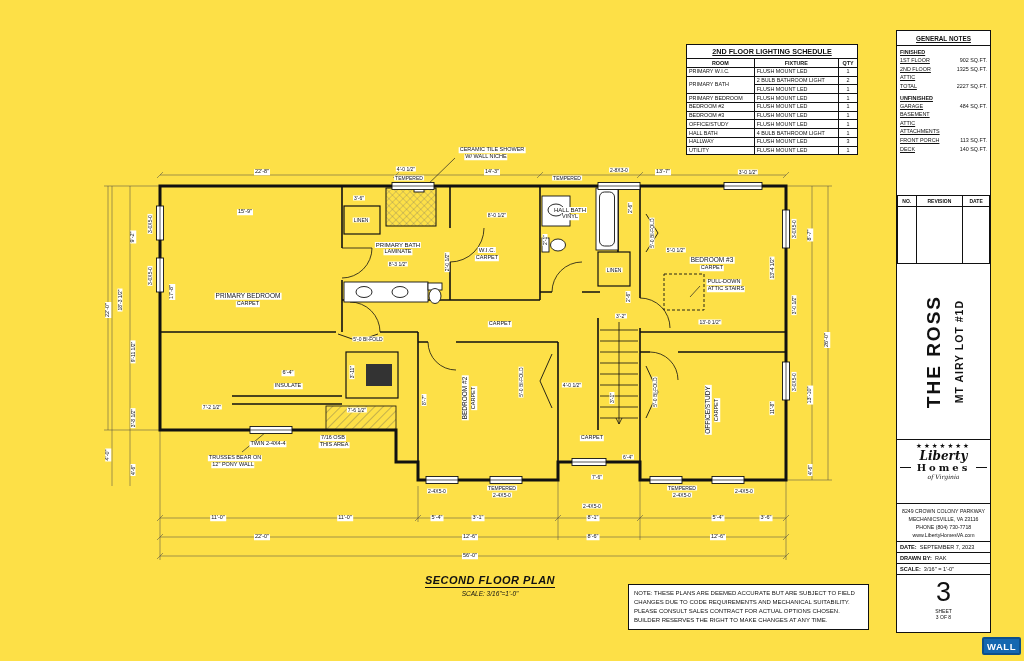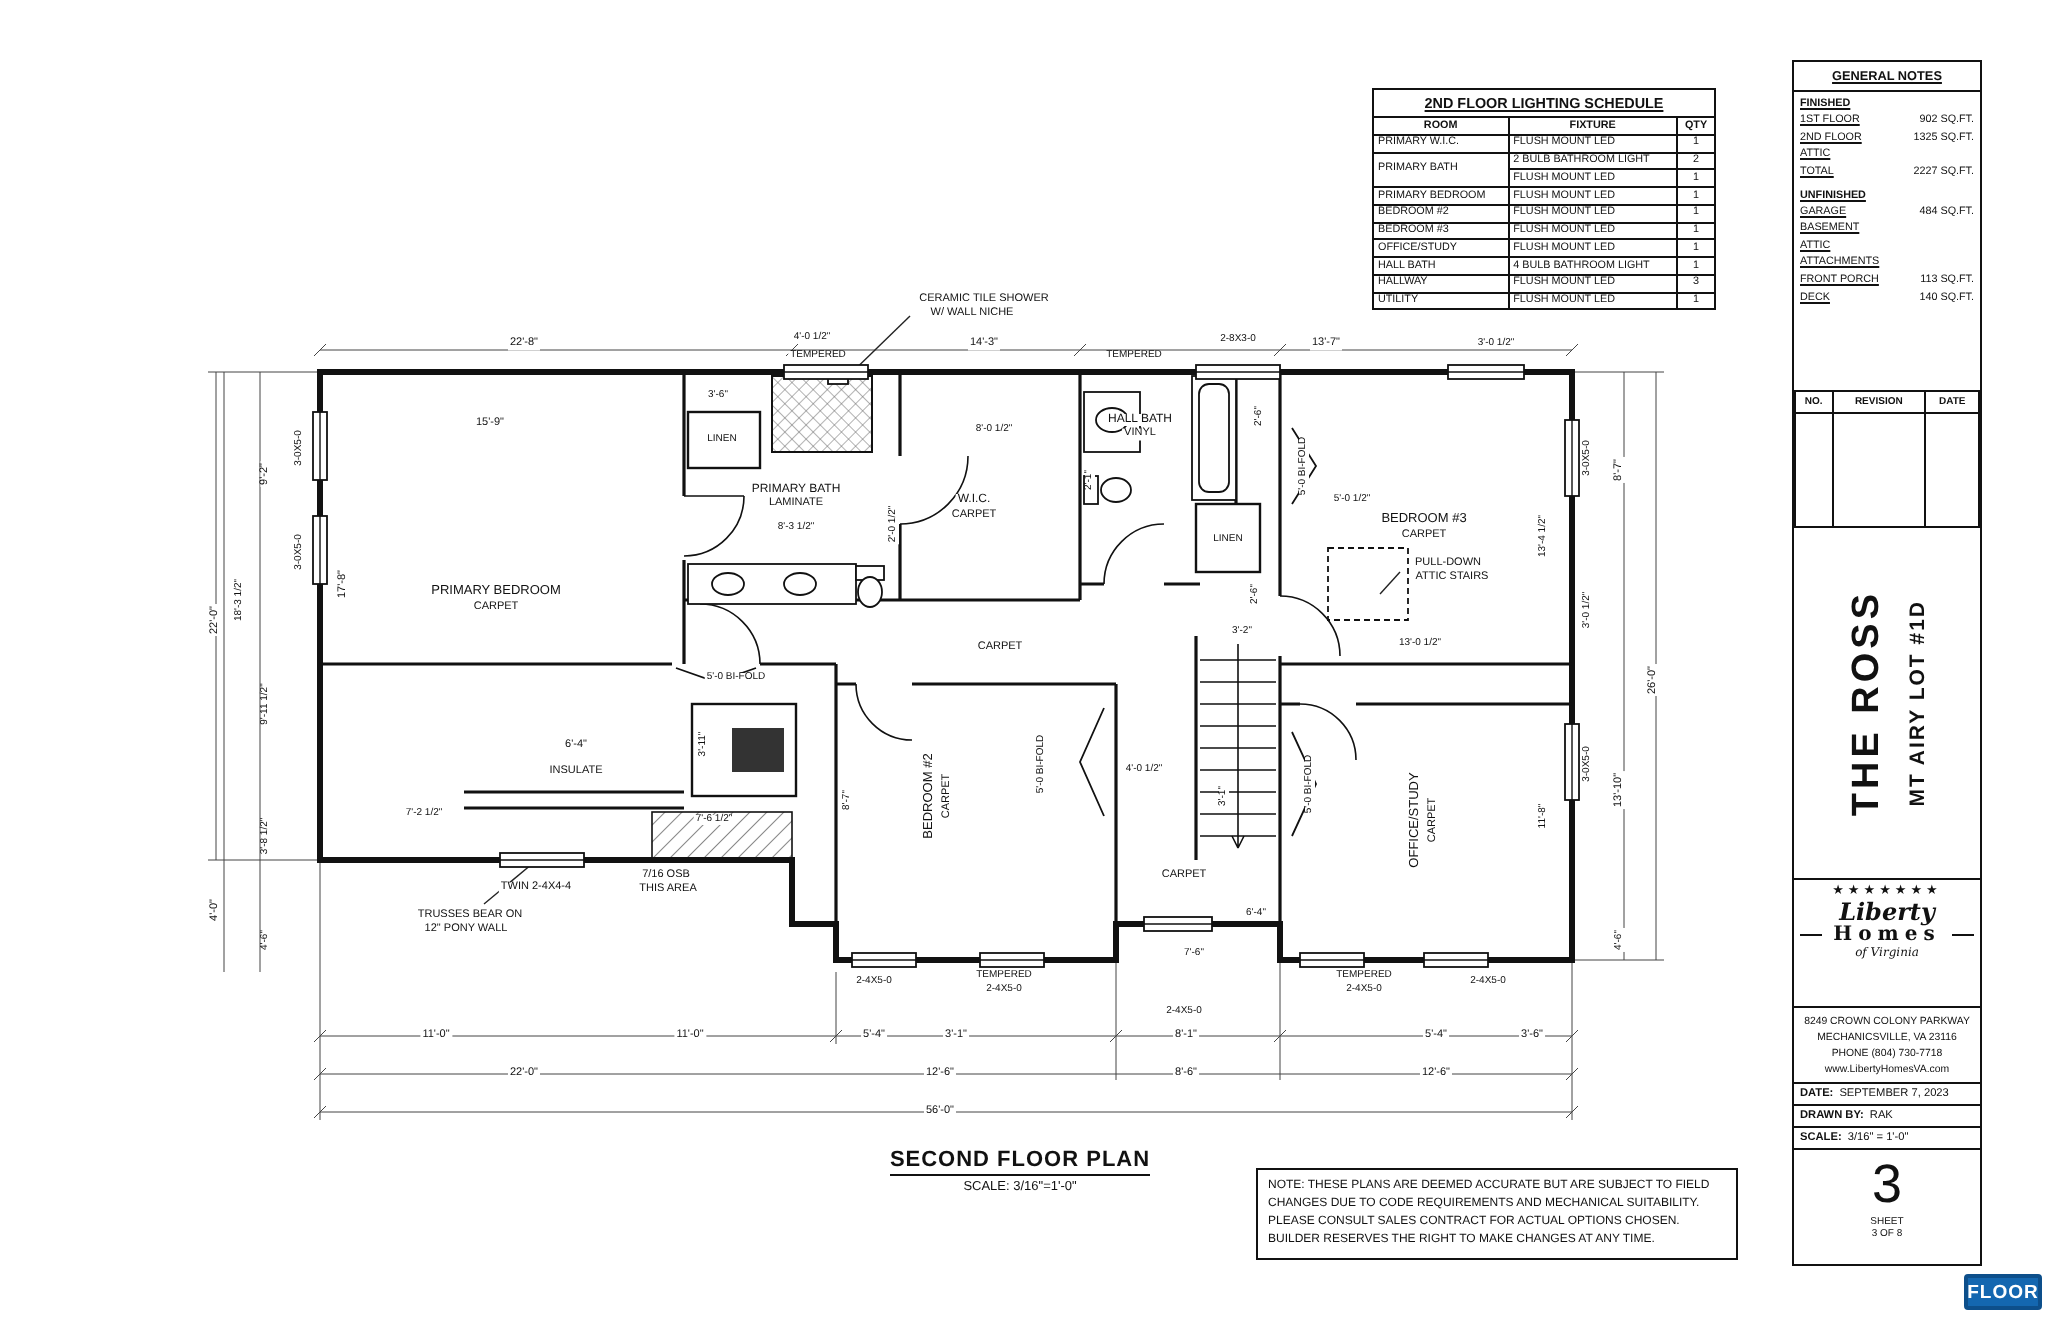--- a/index.html
+++ b/index.html
@@ -1,34 +1,34 @@
 <!DOCTYPE html>
 <html><head>
 <meta charset="utf-8">
 <style>
   html,body{margin:0;padding:0;background:#e8e8e8;}
-  .sheet{position:relative;width:1024px;height:661px;background:#ffffff;overflow:hidden;
+  .sheet{position:relative;width:1024px;height:661px;background:#fde047;overflow:hidden;
          font-family:"Liberation Sans",sans-serif;color:#111;}
   svg{position:absolute;left:0;top:0;}
   
   #plan-labels{position:absolute;left:0;top:0;width:1024px;height:661px;pointer-events:none;}
   .plbl{position:absolute;white-space:nowrap;background:#fff;line-height:1;padding:0 1px;
         font-family:"Liberation Sans",sans-serif;color:#111;}
   
   .schedule{position:absolute;left:686px;top:44px;width:172px;background:#fff;}
   .schedule .title{border:1px solid #111;border-bottom:none;font-size:7.2px;font-weight:bold;
         text-align:center;text-decoration:underline;padding:2px 0;}
   .schedule table{width:100%;border-collapse:collapse;}
   .schedule th,.schedule td{border:1px solid #111;font-size:5.4px;padding:0.5px 2px;line-height:1.25;}
   .schedule th{font-weight:bold;text-align:center;}
   .schedule td.c-room{text-align:left;}
   .schedule td.c-fix{text-align:left;}
   .schedule td.c-qty{text-align:center;width:14px;}
   
-  .plan-caption{position:absolute;left:400px;top:570px;width:220px;text-align:center;}
+  .plan-caption{position:absolute;left:380px;top:570px;width:220px;text-align:center;font-style:italic;}
   .plan-caption .t{display:inline-block;font-size:11px;font-weight:bold;letter-spacing:0.5px;
         border-bottom:1.6px solid #111;padding-bottom:1px;}
   .plan-caption .s{font-size:6.5px;margin-top:2px;}
   
   .notebox{position:absolute;left:628px;top:584px;width:229px;border:1px solid #111;background:#fff;
         padding:4px 5px;font-size:6px;line-height:1.5;}
   
   .tblock{position:absolute;left:896px;top:30px;width:93px;height:601px;border:1.6px solid #111;
         background:#fff;display:flex;flex-direction:column;}
   .tb-sec{border-bottom:1px solid #111;box-sizing:border-box;}
@@ -459,14 +459,14 @@
       <span class="lab">SCALE:</span>
       <span>3/16" = 1'-0"</span>
     </div>
     <div class="tb-sec tb-sheet">
       <div class="num">3</div>
       <div class="sl">SHEET</div>
       <div class="so">3 OF 8</div>
     </div>
   </div>
 
-  <div class="caar">FLOOR</div>
+  <div class="caar">WALL</div>
 </div>
 
 </body></html>

